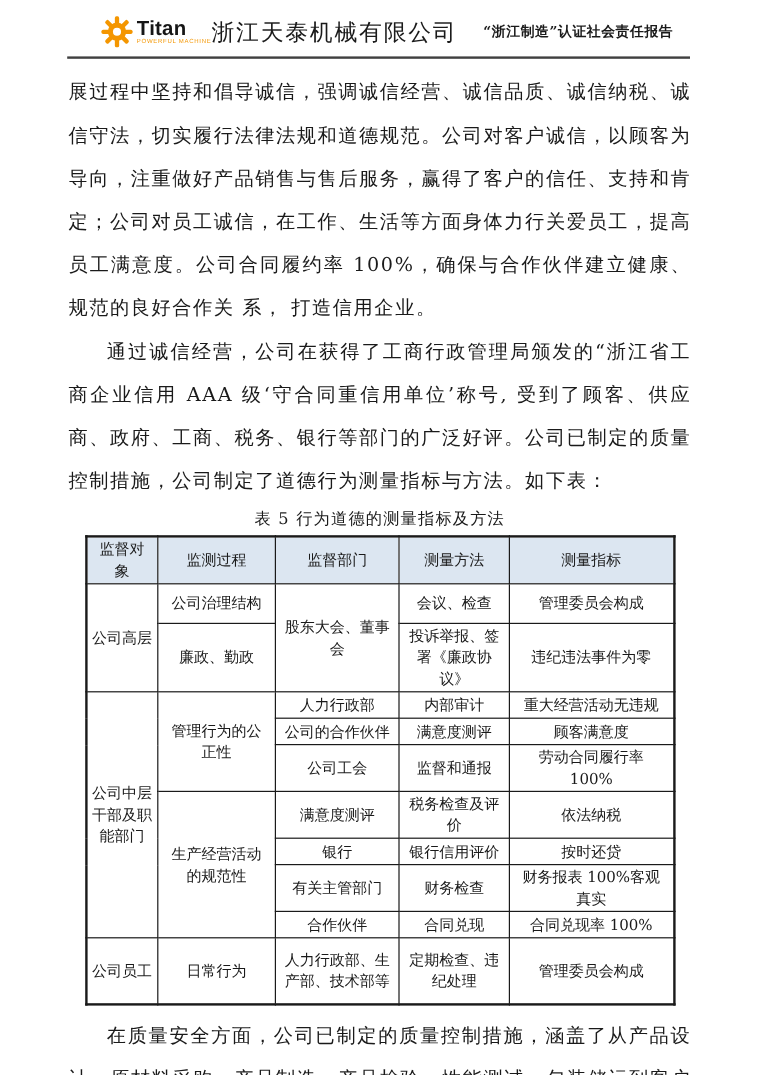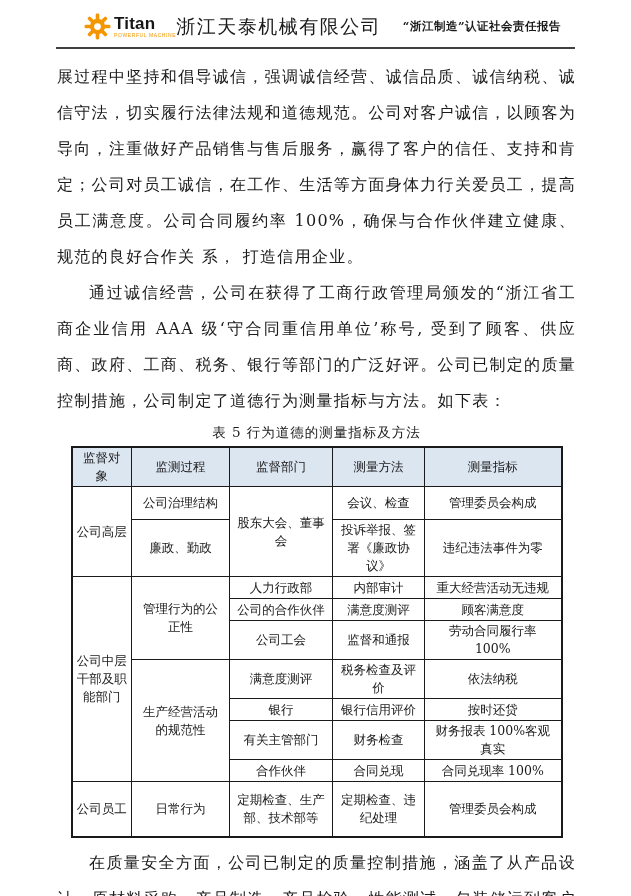--- a/index.html
+++ b/index.html
@@ -204,21 +204,21 @@
           <td>财务报表 100%客观真实</td>
         </tr>
         <tr class="h22">
           <td>合作伙伴</td>
           <td>合同兑现</td>
           <td>合同兑现率 100%</td>
         </tr>
         <tr class="h40">
           <td class="c">公司员工</td>
           <td>日常行为</td>
-          <td>定期检查、生产部、技术部等</td>
+          <td>人力行政部、生产部、技术部等</td>
           <td>定期检查、违纪处理</td>
           <td>管理委员会构成</td>
         </tr>
       </tbody>
     </table>
 
     <p class="para indent after-table">在质量安全方面，公司已制定的质量控制措施，涵盖了从产品设计、原材料采购、产品制造、产品检验、性能测试、包装储运到客户服务等全过程各个环节。严格按照质量管理体系认证的要求，将 APQP</p>
 
   </div>
 </div>

